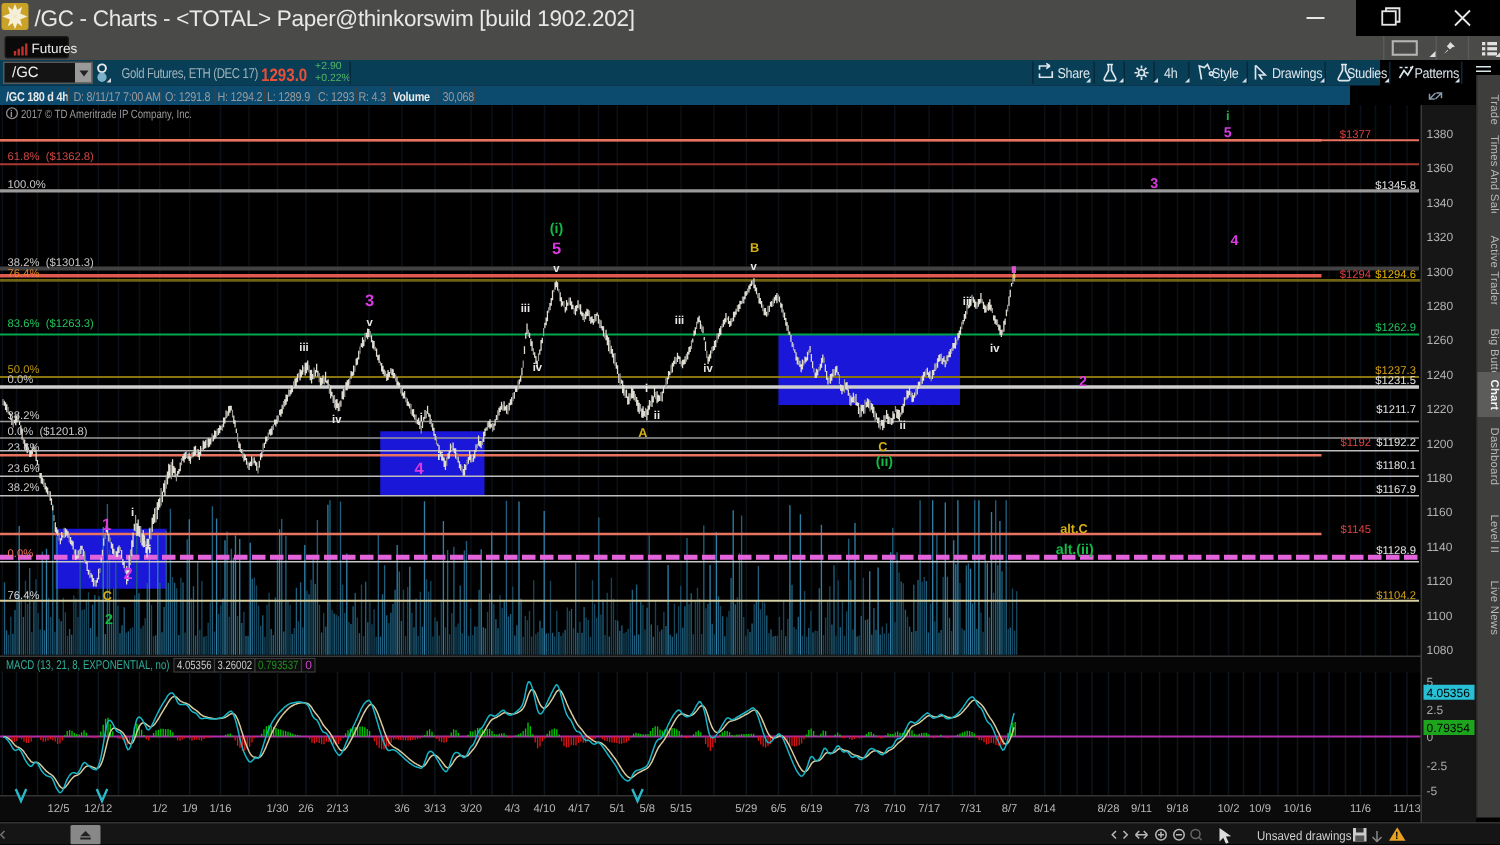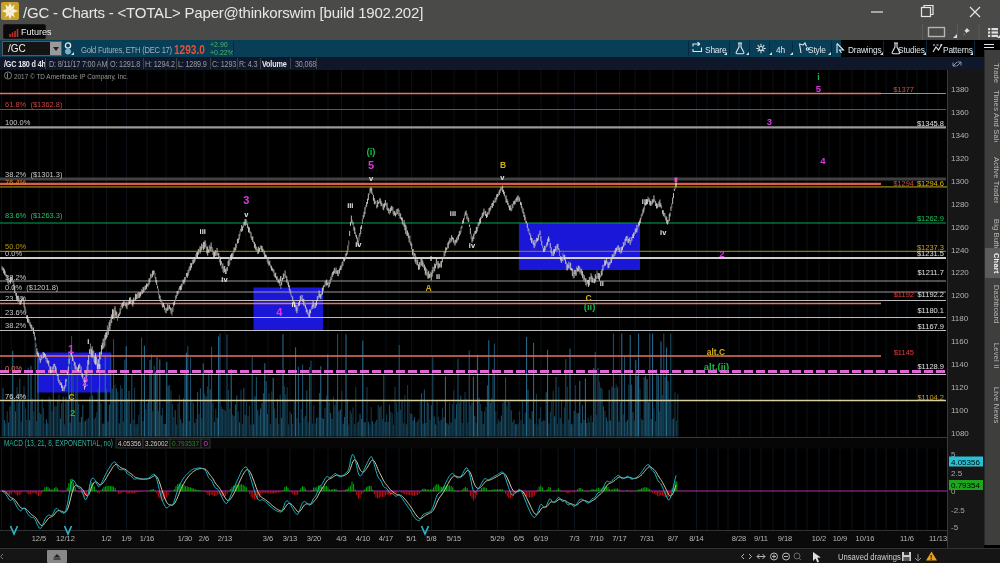--- a/index.html
+++ b/index.html
@@ -1,36 +1,36 @@
 <!DOCTYPE html>
 <html><head><meta charset="utf-8">
 <style>
 *{margin:0;padding:0;box-sizing:border-box;}
 html,body{width:1000px;height:563px;background:#000;overflow:hidden;
 font-family:"Liberation Sans",sans-serif;-webkit-font-smoothing:antialiased;}
 #page{position:relative;width:1000px;height:563px;background:#000;}
-.titlebar{position:absolute;left:0;top:0;width:1000px;height:24px;background:#4a4a48;}
+.titlebar{position:absolute;left:0;top:0;width:904px;height:24px;background:#4a4a48;}
 .titlebar .ttl{position:absolute;left:23px;top:4px;color:#e8e8e8;font-size:15px;letter-spacing:-0.2px;}
 .tabrow{position:absolute;left:0;top:24px;width:1000px;height:16px;background:#4a4a48;}
 .chtab{position:absolute;left:3px;top:0px;width:43px;height:15px;background:#0a0a0a;
 border:1px solid #181818;border-radius:2px;color:#eee;font-size:9px;}
 .chtab span{position:absolute;left:17px;top:2px;}
-.toolbar{position:absolute;left:0;top:40px;width:841px;height:17px;background:#093e57;padding-left:32px;}
+.toolbar{position:absolute;left:0;top:40px;width:920px;height:17px;background:#093e57;padding-left:32px;}
 .symbox{position:absolute;left:2px;top:1px;width:60px;height:15px;background:#141414;
 border:1px solid #56585a;color:#eee;font-size:10px;}
 .symbox i{font-style:normal;position:absolute;left:5px;top:1px;}
 .symdd{position:absolute;right:0;top:0;width:11px;height:13px;background:#9a9a9a;}
 .symdd:after{content:"";position:absolute;left:2.5px;top:5px;border-left:3px solid transparent;
 border-right:3px solid transparent;border-top:4px solid #222;}
 .tb-txt{position:absolute;top:4px;color:#9fb3bd;font-size:9.5px;letter-spacing:-0.3px;transform:scaleX(0.8);transform-origin:left top;white-space:nowrap;}
 .tb-price{position:absolute;left:174px;top:2.5px;color:#e8503a;font-size:12px;font-weight:bold;transform:scaleX(0.84);transform-origin:left top;}
 .tb-chg{position:absolute;left:210px;top:1px;color:#53b567;font-size:7px;line-height:8px;}
 .tbsep{position:absolute;top:1px;width:1px;height:15px;background:#06293c;}
 .tbbtn{position:absolute;top:4px;color:#dce6eb;font-size:9.5px;letter-spacing:-0.2px;transform:scaleX(0.88);transform-origin:left top;white-space:nowrap;}
-.infobar{position:absolute;left:0;top:57px;width:1000px;height:13px;background:#0f172a;color:#9a9a9a;font-size:8.5px;letter-spacing:-0.2px;}
+.infobar{position:absolute;left:0;top:57px;width:900px;height:13px;background:#0c4a6e;color:#9a9a9a;font-size:8.5px;letter-spacing:-0.2px;}
 .ib{transform:scaleX(0.85);transform-origin:left top;white-space:nowrap;}
 .infobar b{color:#e8e8e8;}
 .infobar .ib{position:absolute;top:2px;}
 .chartwrap{position:absolute;left:0;top:70px;width:1000px;height:493px;background:#000;}
 .sidebar{position:absolute;left:984px;top:50px;width:16px;height:495px;background:#3e3e3c;border-left:1px solid #2a2a2a;}
 .sbtab{position:absolute;left:0;width:16px;color:#b8b8b8;font-size:7.5px;
 writing-mode:vertical-rl;text-align:center;letter-spacing:0.2px;white-space:nowrap;overflow:hidden;}
 .sbtab.active{background:#5c5c5a;color:#f5f5f5;font-weight:bold;}
 .statusbar{position:absolute;left:0;top:548px;width:1000px;height:15px;background:#151515;border-top:1px solid #333;}
 .sb-thumb{position:absolute;left:47px;top:1px;width:20px;height:13px;background:#888;border-radius:1px;}

